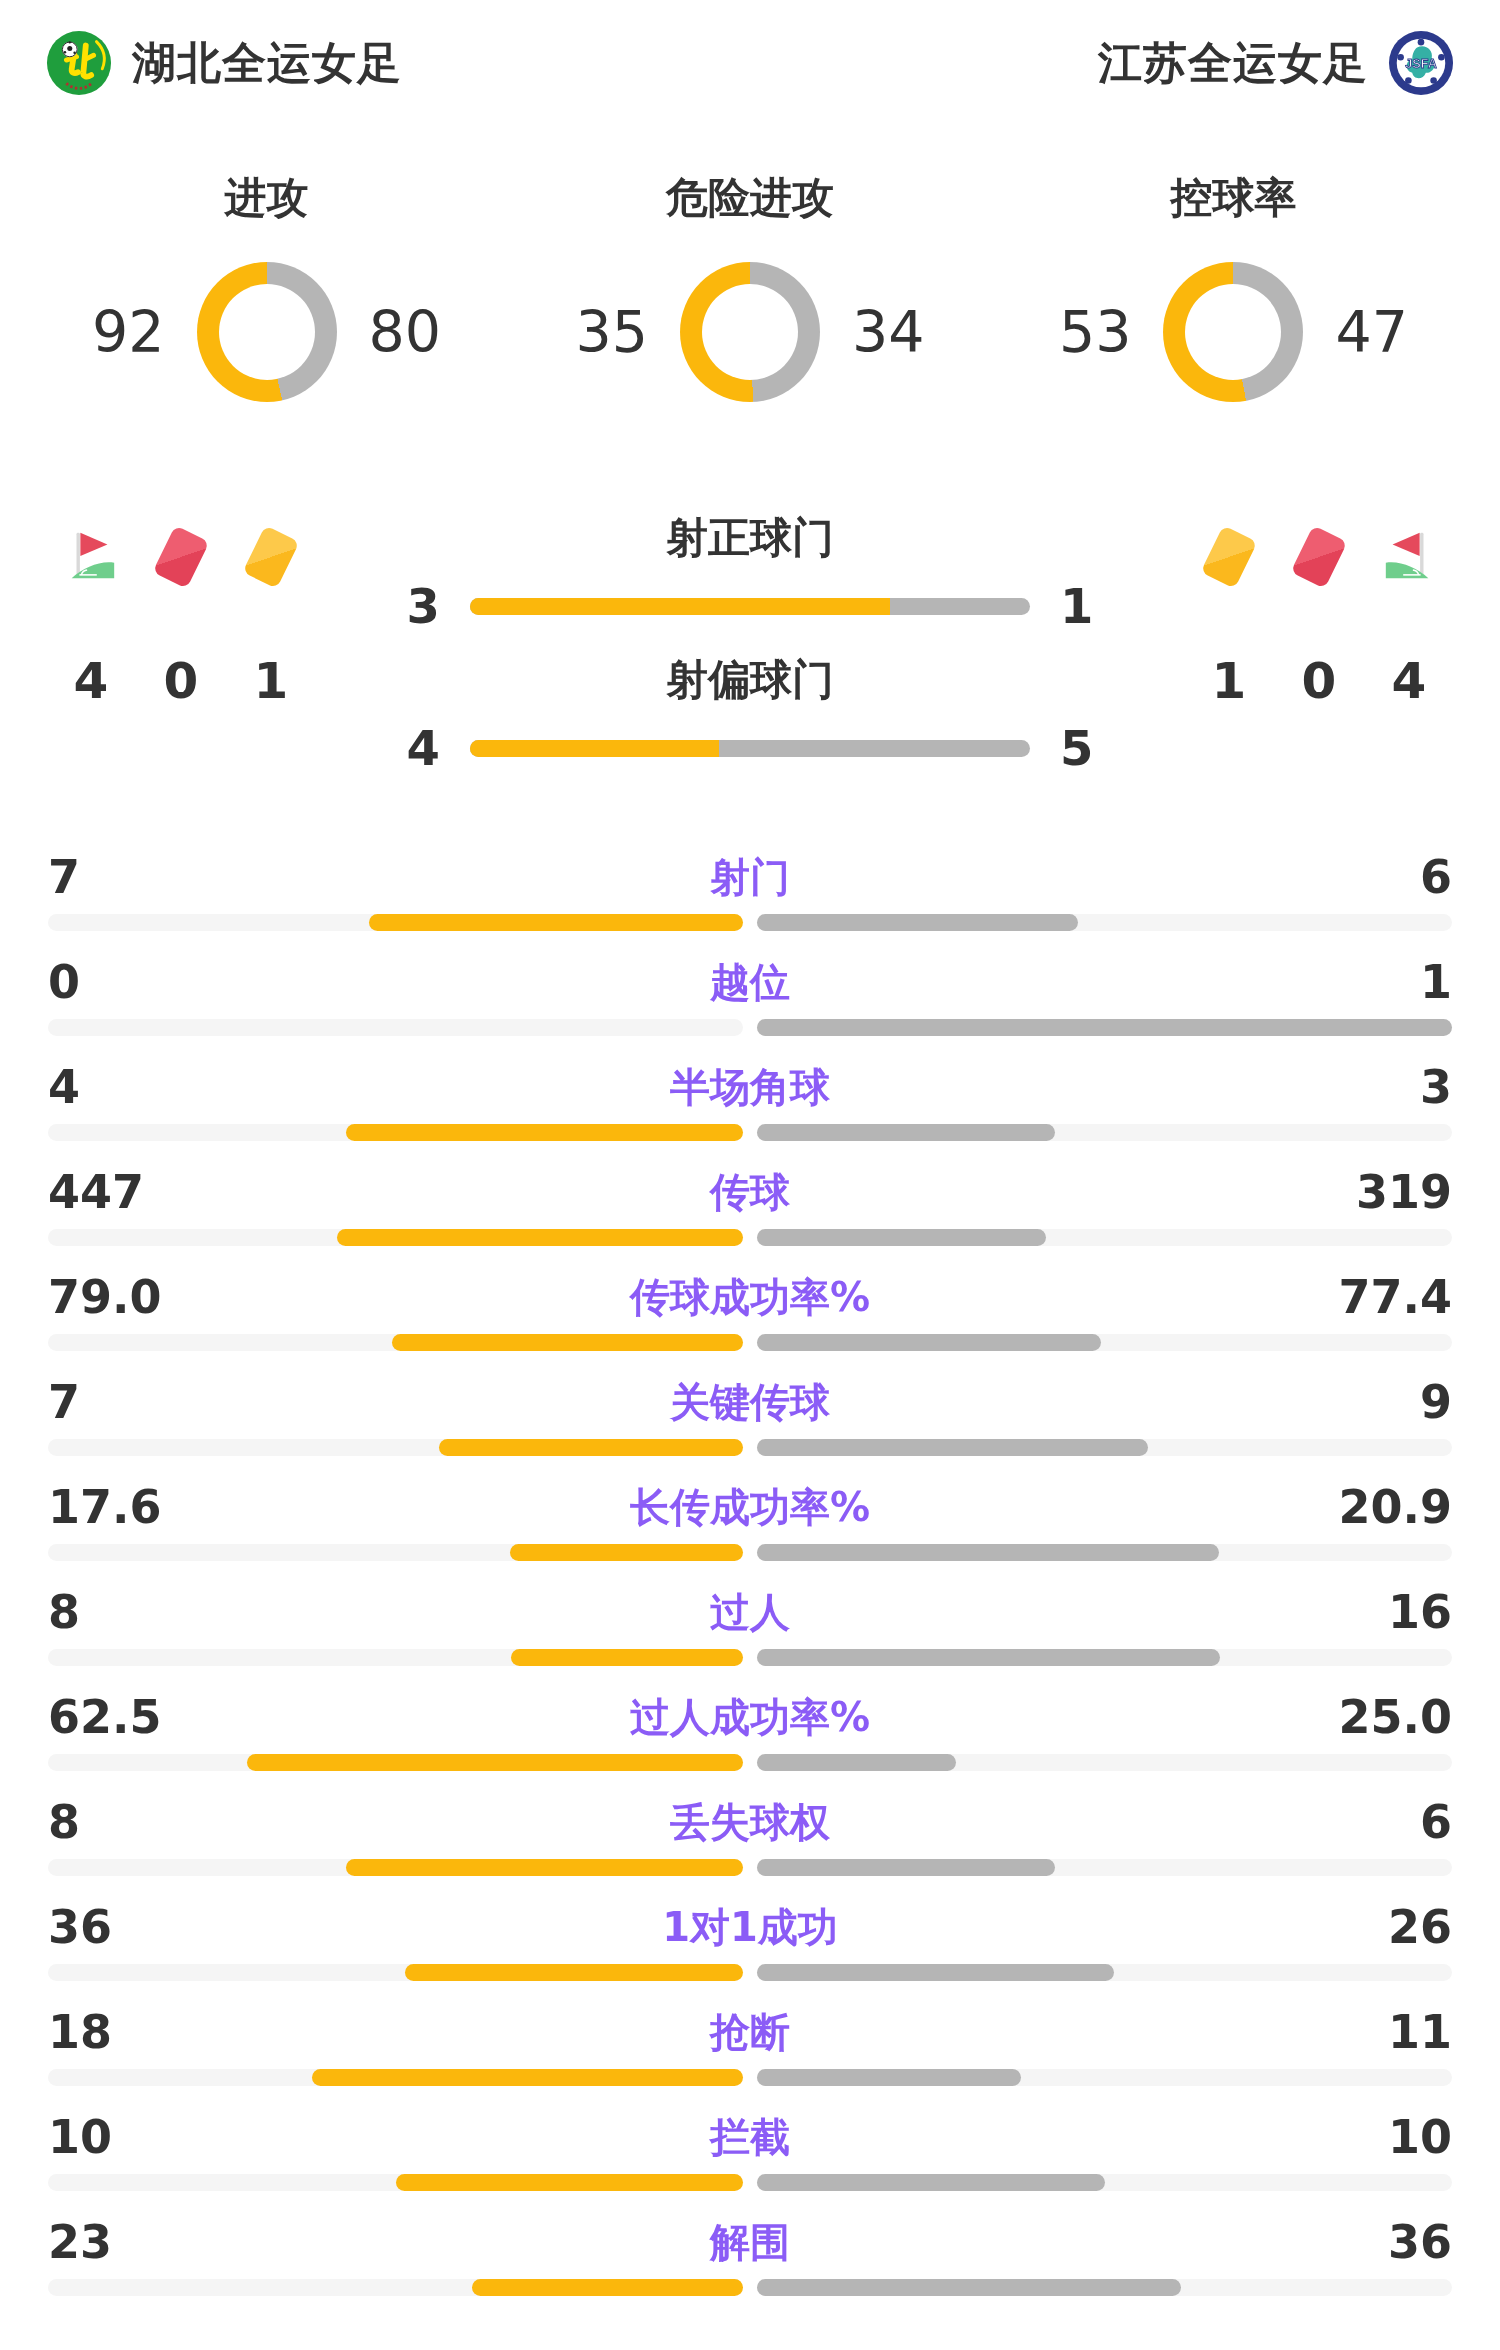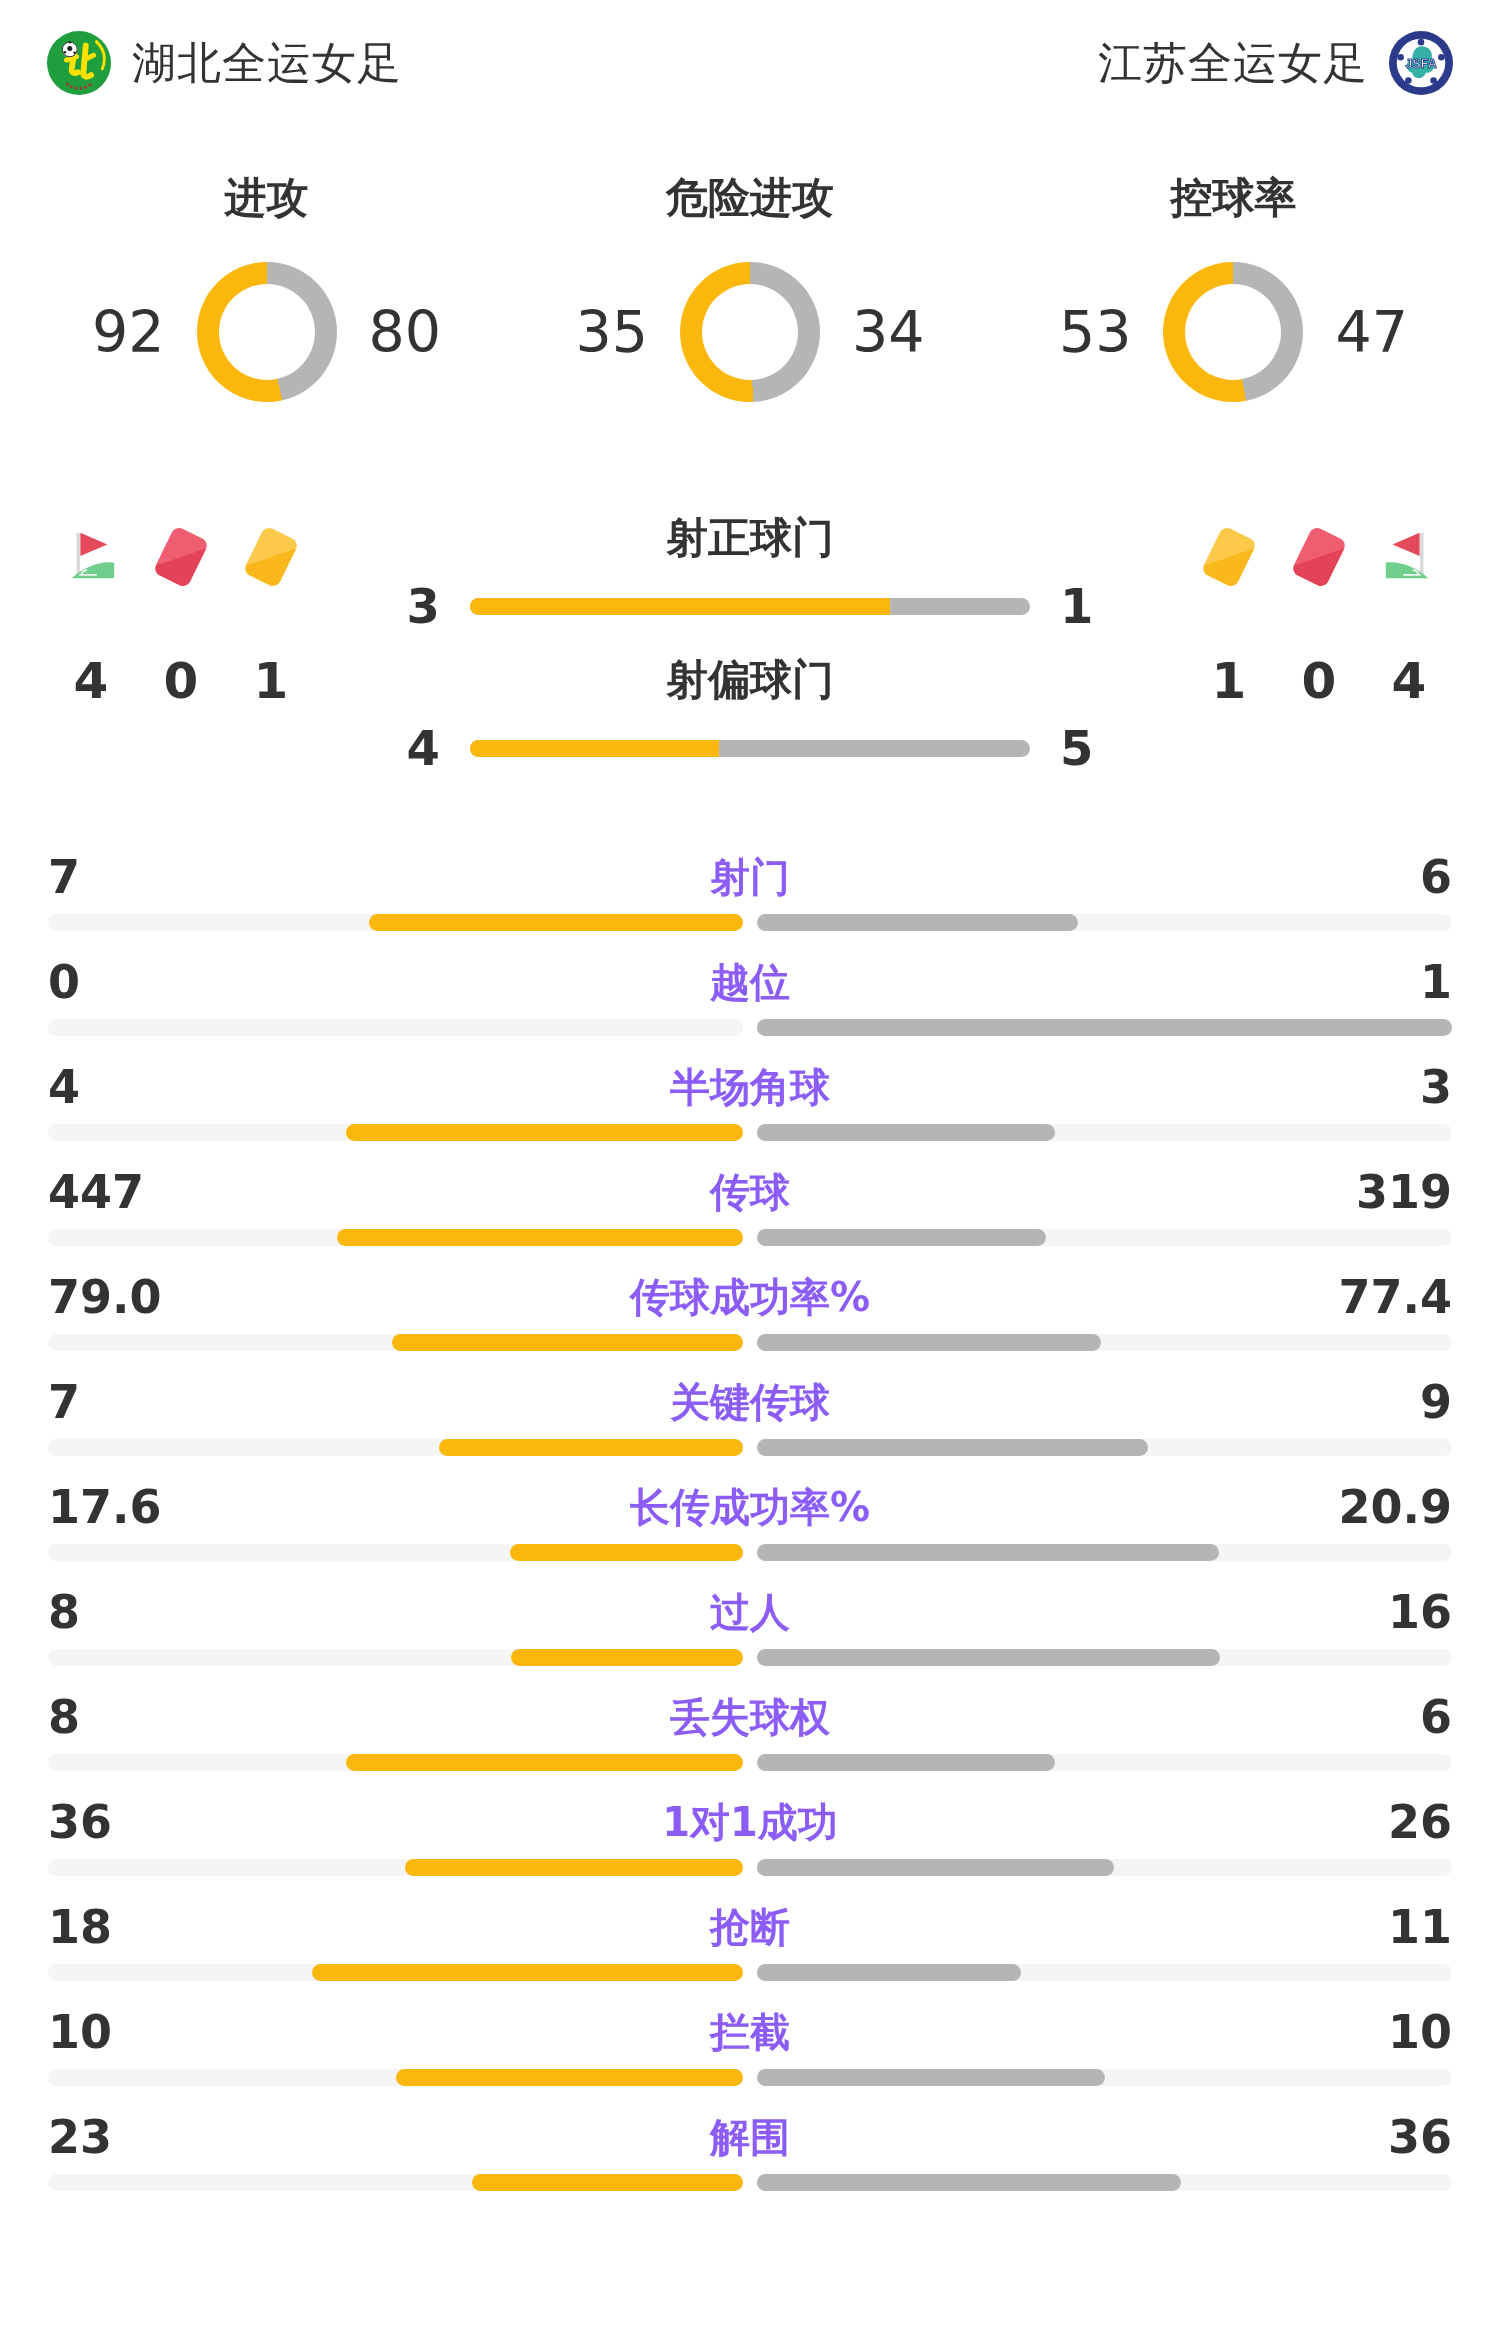--- a/index.html
+++ b/index.html
@@ -7,21 +7,21 @@
   body {
     width:1500px; height:2350px; overflow:hidden;
     font-family:"DejaVu Sans","Liberation Sans",sans-serif;
     color:#333333;
   }
   .page { width:100%; height:100%; position:relative; }
 
   
   .header { display:flex; align-items:center; justify-content:space-between; padding:30px 46px 0 46px; }
   .team { display:flex; align-items:center; gap:20px; }
-  .team-name { font-size:44px; font-weight:400; color:#333; letter-spacing:1px; }
+  .team-name { font-size:44px; font-weight:700; color:#333; letter-spacing:1px; }
   .logo { width:66px; height:66px; flex:0 0 66px; }
 
   
   .donut-section { margin-top:74px; display:flex; justify-content:space-between; padding:0 92px; }
   .donut-group { display:flex; flex-direction:column; align-items:center; }
   .donut-title { font-size:42px; font-weight:700; color:#333; margin-bottom:36px; text-align:center; }
   .donut-body { display:flex; align-items:center; gap:32px; }
   .donut-val { font-size:57px; font-weight:500; color:#333; }
   .donut {
     width:140px; height:140px; border-radius:50%; position:relative;
@@ -328,20 +328,35 @@
     <div class="stat-bars">
       <div class="track home">
             <div class="fill" style="--w: 33.33333333333333%;"></div>
           </div>
       <div class="track away">
             <div class="fill" style="--w: 66.66666666666666%;"></div>
           </div>
     </div>
   </div>
 
+  <div class="stat-row">
+    <div class="stat-head">
+      <span class="stat-val home">62.5</span>
+      <span class="stat-label">过人成功率%</span>
+      <span class="stat-val away">25.0</span>
+    </div>
+    <div class="stat-bars">
+      <div class="track home">
+            <div class="fill" style="--w: 71.42857142857143%;"></div>
+          </div>
+      <div class="track away">
+            <div class="fill" style="--w: 28.57142857142857%;"></div>
+          </div>
+    </div>
+  </div>
 
   <div class="stat-row">
     <div class="stat-head">
       <span class="stat-val home">8</span>
       <span class="stat-label">丢失球权</span>
       <span class="stat-val away">6</span>
     </div>
     <div class="stat-bars">
       <div class="track home">
             <div class="fill" style="--w: 57.14285714285714%;"></div>

